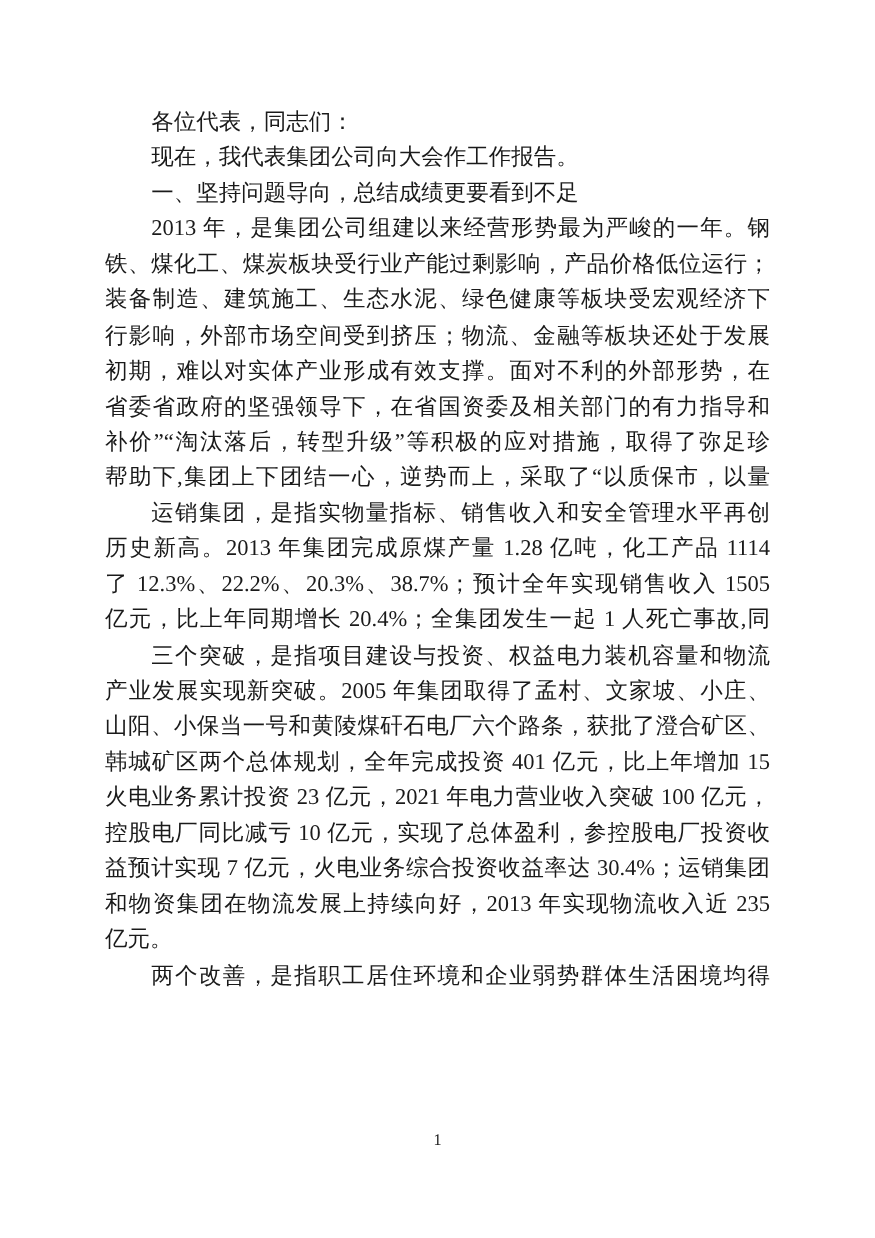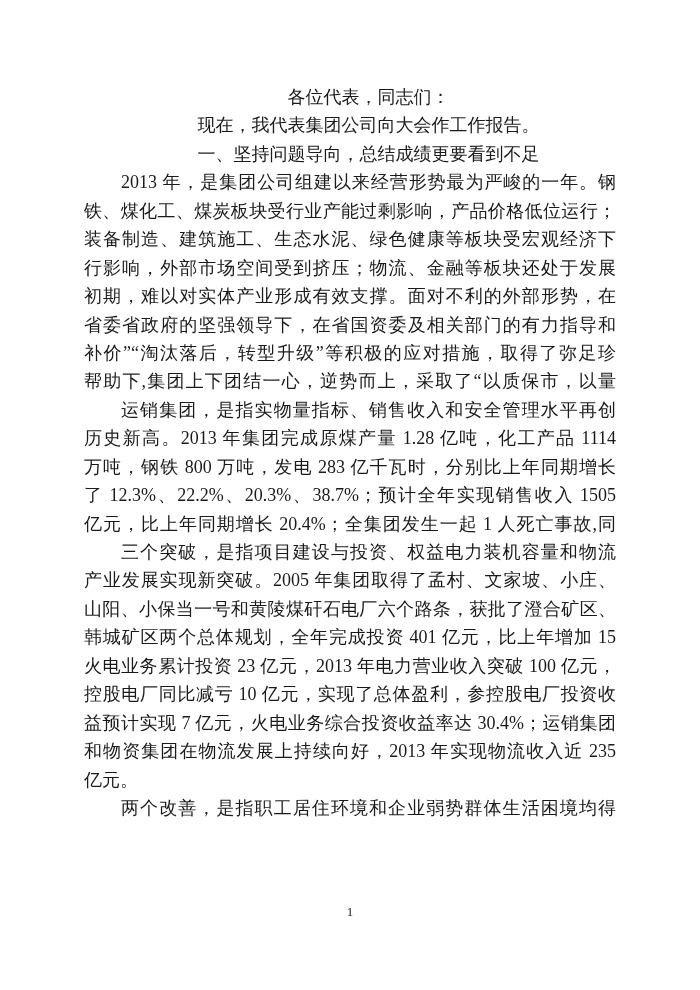--- a/index.html
+++ b/index.html
@@ -28,21 +28,20 @@
     font-size: 18px;
     line-height: 28.45px;
   }
   .line {
     height: 28.45px;
     overflow: hidden;
     white-space: normal;
   }
   .line.indent {
     text-indent: 37px;
-    text-align: center;
   }
   .line.justify {
     text-align: justify;
     text-align-last: justify;
   }
   .footer {
     position: absolute;
     top: 904px;
     left: 0;
     width: 700px;
@@ -62,28 +61,27 @@
       <div class="line indent justify">2013 年，是集团公司组建以来经营形势最为严峻的一年。钢</div>
       <div class="line justify">铁、煤化工、煤炭板块受行业产能过剩影响，产品价格低位运行；</div>
       <div class="line justify">装备制造、建筑施工、生态水泥、绿色健康等板块受宏观经济下</div>
       <div class="line justify">行影响，外部市场空间受到挤压；物流、金融等板块还处于发展</div>
       <div class="line justify">初期，难以对实体产业形成有效支撑。面对不利的外部形势，在</div>
       <div class="line justify">省委省政府的坚强领导下，在省国资委及相关部门的有力指导和</div>
       <div class="line justify">补价”“淘汰落后，转型升级”等积极的应对措施，取得了弥足珍</div>
       <div class="line justify">帮助下,集团上下团结一心，逆势而上，采取了“以质保市，以量</div>
       <div class="line indent justify">运销集团，是指实物量指标、销售收入和安全管理水平再创</div>
       <div class="line justify">历史新高。2013 年集团完成原煤产量 1.28 亿吨，化工产品 1114</div>
-      <div class="line justify">万吨，钢铁 800 万吨，发电 283 亿千瓦时，分别比上年同期增长</div>
       <div class="line justify">了 12.3%、22.2%、20.3%、38.7%；预计全年实现销售收入 1505</div>
       <div class="line justify">亿元，比上年同期增长 20.4%；全集团发生一起 1 人死亡事故,同</div>
       <div class="line indent justify">三个突破，是指项目建设与投资、权益电力装机容量和物流</div>
       <div class="line justify">产业发展实现新突破。2005 年集团取得了孟村、文家坡、小庄、</div>
       <div class="line justify">山阳、小保当一号和黄陵煤矸石电厂六个路条，获批了澄合矿区、</div>
       <div class="line justify">韩城矿区两个总体规划，全年完成投资 401 亿元，比上年增加 15</div>
-      <div class="line justify">火电业务累计投资 23 亿元，2013 年电力营业收入突破 100 亿元，</div>
+      <div class="line justify">火电业务累计投资 23 亿元，2021 年电力营业收入突破 100 亿元，</div>
       <div class="line justify">控股电厂同比减亏 10 亿元，实现了总体盈利，参控股电厂投资收</div>
       <div class="line justify">益预计实现 7 亿元，火电业务综合投资收益率达 30.4%；运销集团</div>
       <div class="line justify">和物资集团在物流发展上持续向好，2013 年实现物流收入近 235</div>
       <div class="line">亿元。</div>
       <div class="line indent justify">两个改善，是指职工居住环境和企业弱势群体生活困境均得</div>
     </div>
   <div class="footer">1</div>
 </div>
 
 </body></html>

